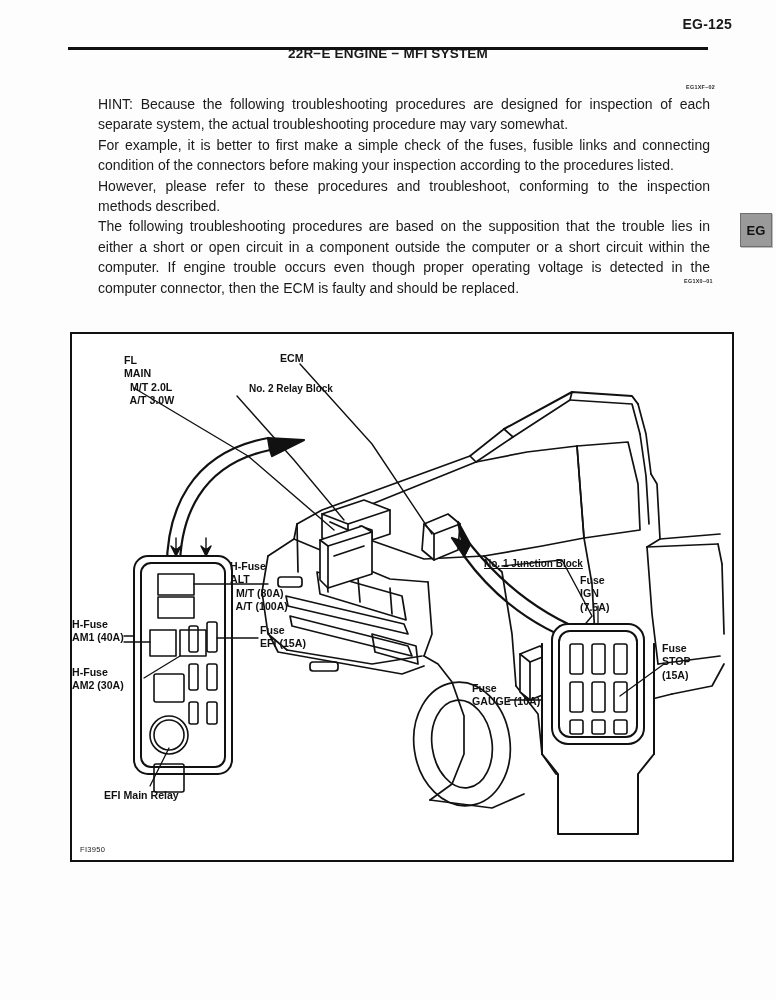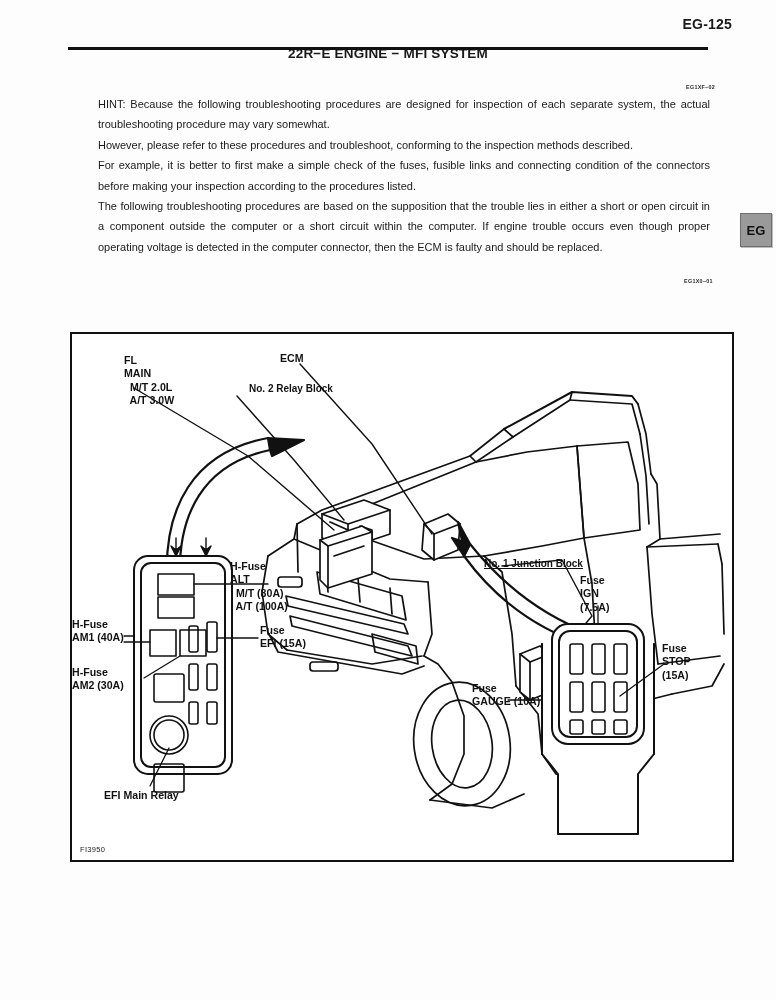--- a/index.html
+++ b/index.html
@@ -75,21 +75,21 @@
     font-weight: bold;
     letter-spacing: 0.2px;
   }
 
   
   .body-block {
     position: absolute;
     left: 98px;
     top: 94px;
     width: 612px;
-    font-size: 11px;
+    font-size: 14px;
     line-height: 20.4px;
   }
   .body-block p {
     margin: 0;
     text-align: justify;
   }
 
   
   .refcode {
     position: absolute;
@@ -157,22 +157,22 @@
 
   <div class="header">
     <div class="header-title">22R−E ENGINE − MFI SYSTEM</div>
   </div>
   <div class="page-number">EG-125</div>
   <div class="header-rule"></div>
 
 
   <div class="body-block">
     <p>HINT: Because the following troubleshooting procedures are designed for inspection of each separate system, the actual troubleshooting procedure may vary somewhat.</p>
+    <p>For example, it is better to first make a simple check of the fuses, fusible links and connecting condition of the connectors before making your inspection according to the procedures listed.</p>
     <p>However, please refer to these procedures and troubleshoot, conforming to the inspection methods described.</p>
-    <p>For example, it is better to first make a simple check of the fuses, fusible links and connecting condition of the connectors before making your inspection according to the procedures listed.</p>
     <p>The following troubleshooting procedures are based on the supposition that the trouble lies in either a short or open circuit in a component outside the computer or a short circuit within the computer. If engine trouble occurs even though proper operating voltage is detected in the computer connector, then the ECM is faulty and should be replaced.</p>
   </div>
 
   <div class="refcode" id="ref1">EG1XF‒02</div>
   <div class="refcode" id="ref2">EG1X0‒01</div>
 
   <div class="eg-tab">EG</div>
 
 
   <div class="figure">

